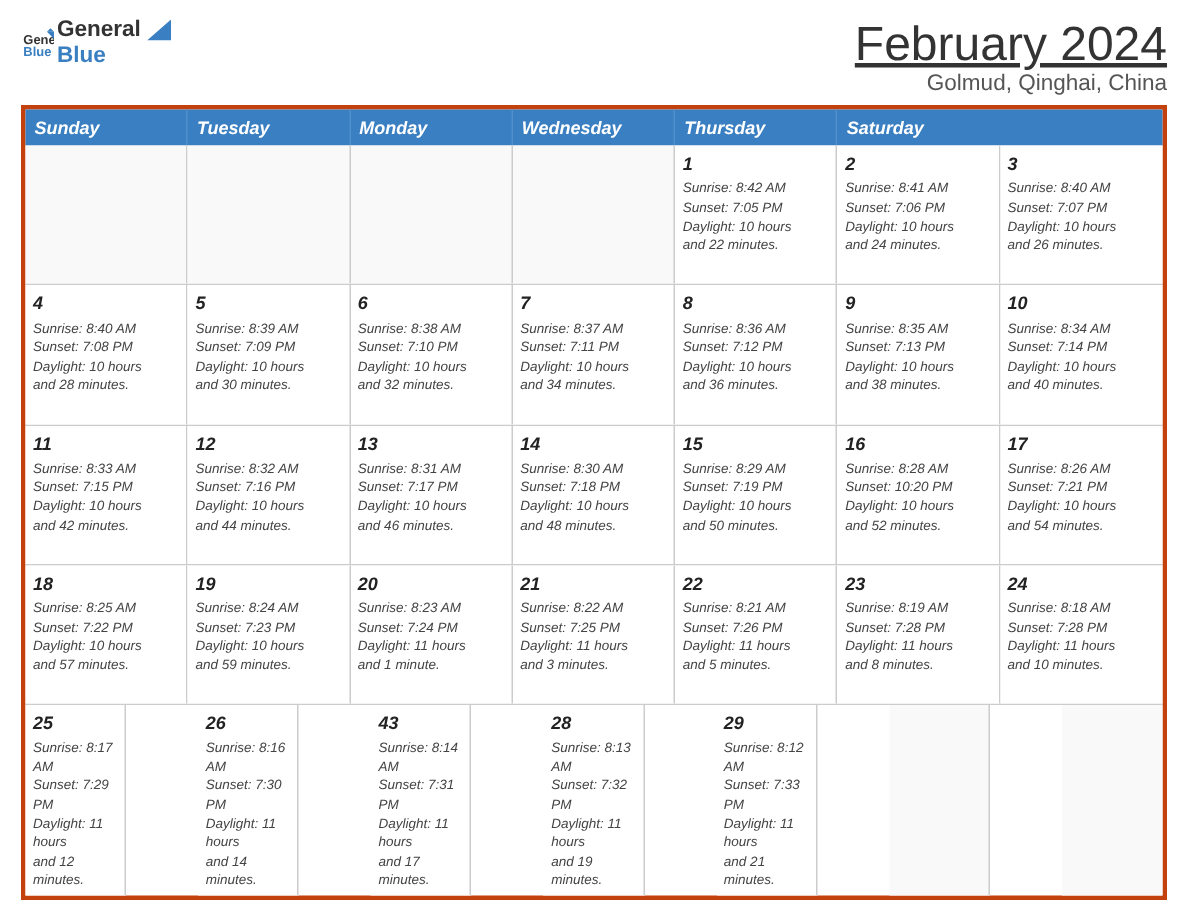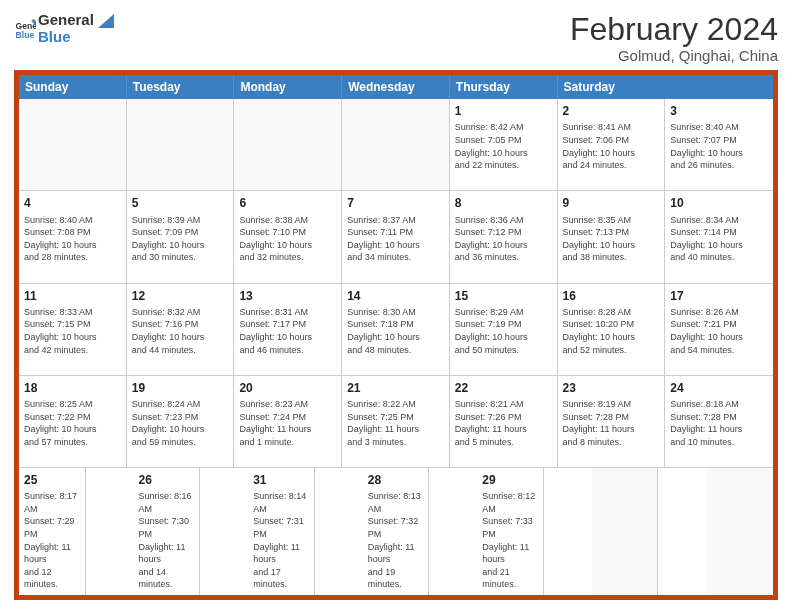--- a/index.html
+++ b/index.html
@@ -33,30 +33,32 @@
       height: 22px;
     }
     .title-block {
       text-align: right;
     }
     .month-year {
       font-size: 32px;
       color: #333;
       font-weight: 300;
       line-height: 1.1;
+      text-decoration: underline;
     }
     .location {
       font-size: 15px;
       color: #555;
     }
     .calendar {
       flex: 1;
       display: flex;
       flex-direction: column;
-      border: 5px solid #c2410c;
+      border: 3px solid #c2410c;
+      font-style: italic;
     }
     .day-headers {
       display: grid;
       grid-template-columns: repeat(7, 1fr);
       background: #3a7fc1;
     }
     .day-header {
       color: #fff;
       font-size: 12px;
       font-weight: bold;
@@ -326,21 +328,21 @@
 and 12 minutes.</div>
           </div>
           <div class="cell">
             <div class="cell-date">26</div>
             <div class="cell-info" style="white-space: pre-line;">Sunrise: 8:16 AM
 Sunset: 7:30 PM
 Daylight: 11 hours
 and 14 minutes.</div>
           </div>
           <div class="cell">
-            <div class="cell-date">31</div>
+            <div class="cell-date">43</div>
             <div class="cell-info" style="white-space: pre-line;">Sunrise: 8:14 AM
 Sunset: 7:31 PM
 Daylight: 11 hours
 and 17 minutes.</div>
           </div>
           <div class="cell">
             <div class="cell-date">28</div>
             <div class="cell-info" style="white-space: pre-line;">Sunrise: 8:13 AM
 Sunset: 7:32 PM
 Daylight: 11 hours

